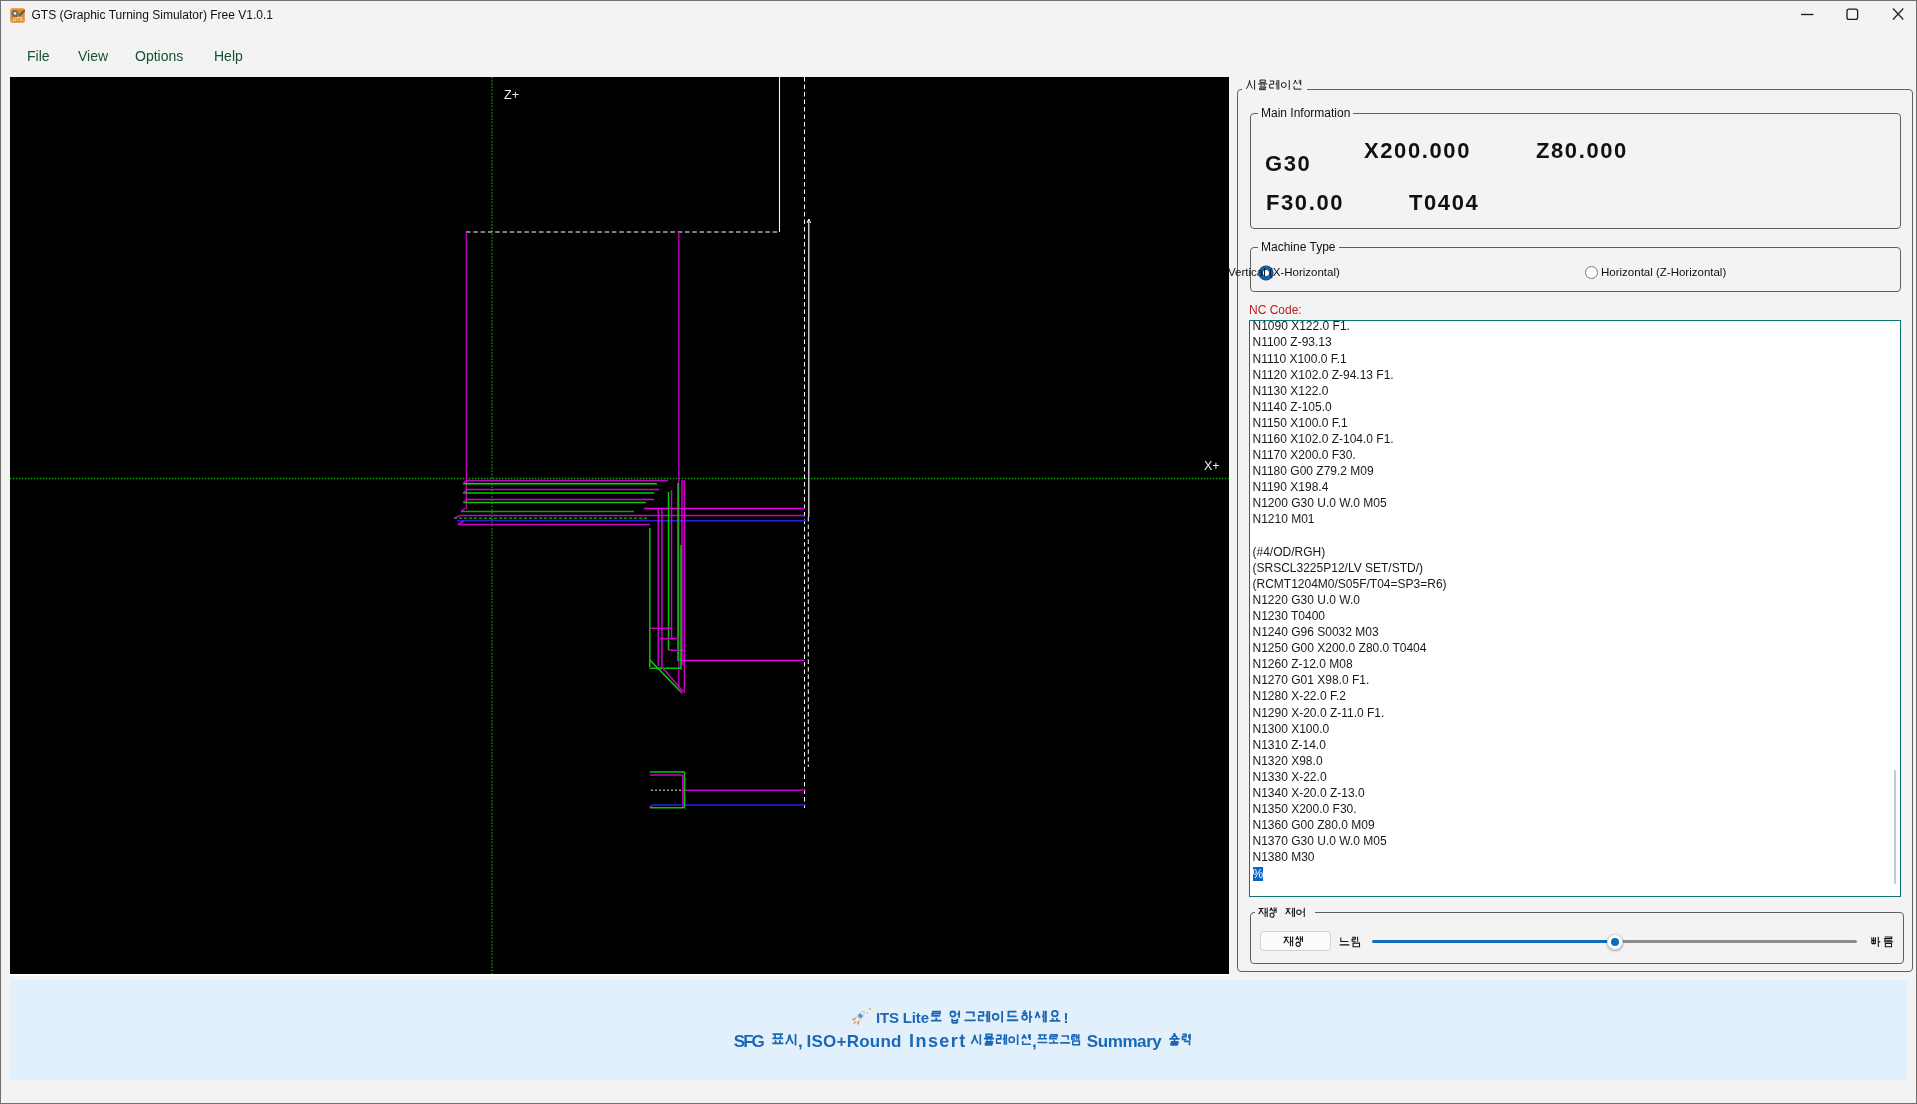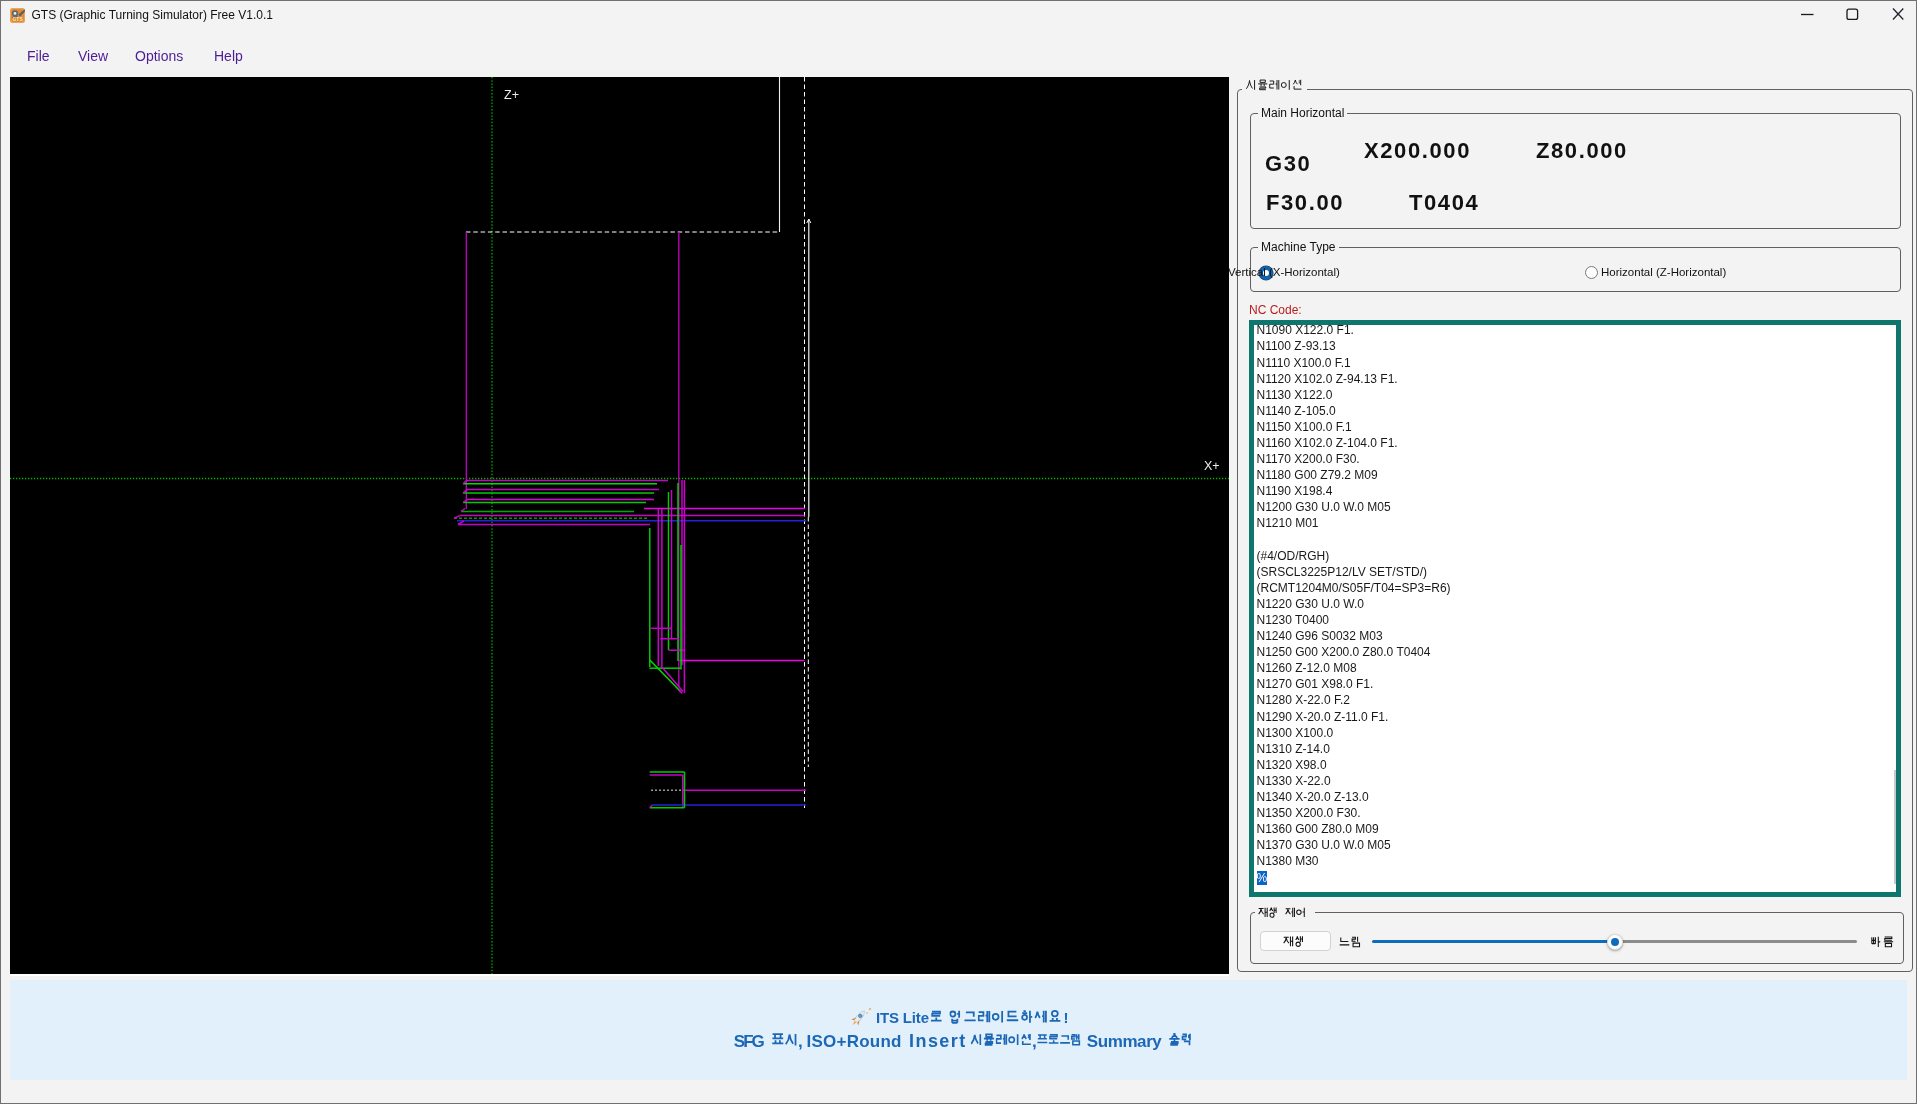--- a/index.html
+++ b/index.html
@@ -2,21 +2,21 @@
 <html><head>
 <meta charset="utf-8">
 <style>
   html,body{margin:0;padding:0;}
   body{width:1917px;height:1104px;position:relative;background:#f3f3f3;
        font-family:"Liberation Sans",sans-serif;overflow:hidden;}
   .abs{position:absolute;}
   .frame{left:0;top:0;width:1915px;height:1102px;border:1px solid #707070;pointer-events:none;z-index:50;}
   
   .title{left:31.5px;top:7.5px;font-size:12px;color:#111;}
-  .menu{top:47.5px;font-size:14px;color:#4c1d95;}
+  .menu{top:47.5px;font-size:14px;color:#14532d;}
   
   #cv{left:10px;top:77px;width:1219px;height:897px;background:#000;}
   
   .gbox{border:1px solid #606060;border-radius:4px;background:transparent;}
   .glabel{position:absolute;top:-7px;left:7px;background:#f3f3f3;padding:0 3px;font-size:12px;color:#111;line-height:13px;}
   .ncline{white-space:pre;}
   .mi{font-size:22px;font-weight:bold;letter-spacing:1.6px;color:#111;line-height:22px;}
   .rlab{font-size:11.5px;color:#111;}
 </style>
 </head>
@@ -208,38 +208,38 @@
       <use href="#h-myul" x="12.2" y="0.5" width="11" height="13"></use>
       <use href="#h-re" x="23.9" y="0.5" width="11" height="13"></use>
       <use href="#h-i" x="35.6" y="0.5" width="11" height="13"></use>
       <use href="#h-syeon" x="47.3" y="0.5" width="11" height="13"></use>
       </g>
     </svg>
   </span>
 </div>
 
 <div class="abs gbox" style="left:1250px;top:113px;width:649px;height:114px;">
-  <span class="glabel">Main Horizontal</span>
+  <span class="glabel">Main Information</span>
 </div>
 <div class="abs mi" style="left:1265px;top:153px;">G30</div>
 <div class="abs mi" style="left:1364px;top:139.5px;">X200.000</div>
 <div class="abs mi" style="left:1536px;top:139.5px;">Z80.000</div>
 <div class="abs mi" style="left:1266px;top:191.5px;">F30.00</div>
 <div class="abs mi" style="left:1409px;top:191.5px;">T0404</div>
 
 <div class="abs gbox" style="left:1250px;top:247px;width:649px;height:43px;text-align:right;">
   <span class="glabel">Machine Type</span>
 </div>
 <div class="abs" style="left:1258.5px;top:265.5px;width:14px;height:14px;border-radius:50%;border:4px solid #0f62ad;background:#fff;box-sizing:border-box;box-shadow:0 0 0 0.6px #26415e;"></div>
 <div class="abs rlab" style="left:1228px;top:266px;">Vertical (X-Horizontal)</div>
 <div class="abs" style="left:1584.5px;top:265.5px;width:13.5px;height:13.5px;border-radius:50%;border:1.2px solid #7a7a7a;background:#fdfdfd;box-sizing:border-box;"></div>
 <div class="abs rlab" style="left:1601px;top:266px;">Horizontal (Z-Horizontal)</div>
 
 <div class="abs" style="left:1249px;top:303px;font-size:12px;color:#b91c1c;">NC Code:</div>
-<div class="abs" id="ncbox" style="left:1249px;top:320px;width:652px;height:577px;background:#fff;border:5px solid #0f766e;box-sizing:border-box;overflow:hidden;">
+<div class="abs" id="ncbox" style="left:1249px;top:320px;width:652px;height:577px;background:#fff;border:1px solid #0f766e;box-sizing:border-box;overflow:hidden;">
 <div style="margin:-2.7px 0 0 2.5px;font-size:12px;line-height:16.09px;color:#191919;">
 <div class="ncline">N1090 X122.0 F1.</div>
 <div class="ncline">N1100 Z-93.13</div>
 <div class="ncline">N1110 X100.0 F.1</div>
 <div class="ncline">N1120 X102.0 Z-94.13 F1.</div>
 <div class="ncline">N1130 X122.0</div>
 <div class="ncline">N1140 Z-105.0</div>
 <div class="ncline">N1150 X100.0 F.1</div>
 <div class="ncline">N1160 X102.0 Z-104.0 F1.</div>
 <div class="ncline">N1170 X200.0 F30.</div>

